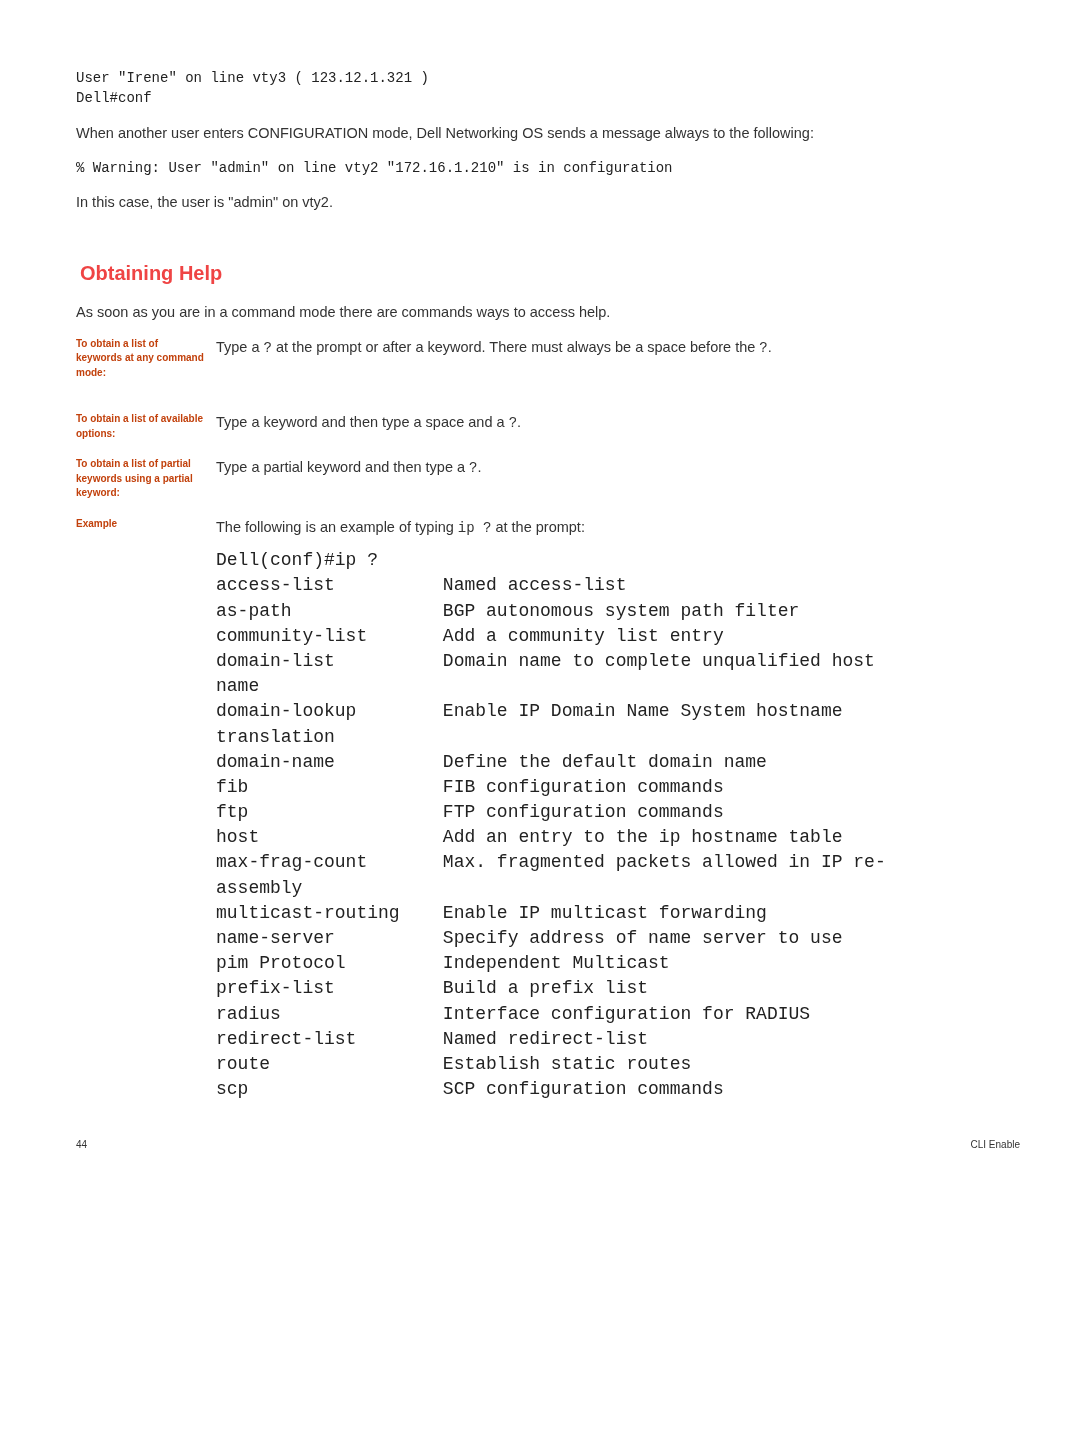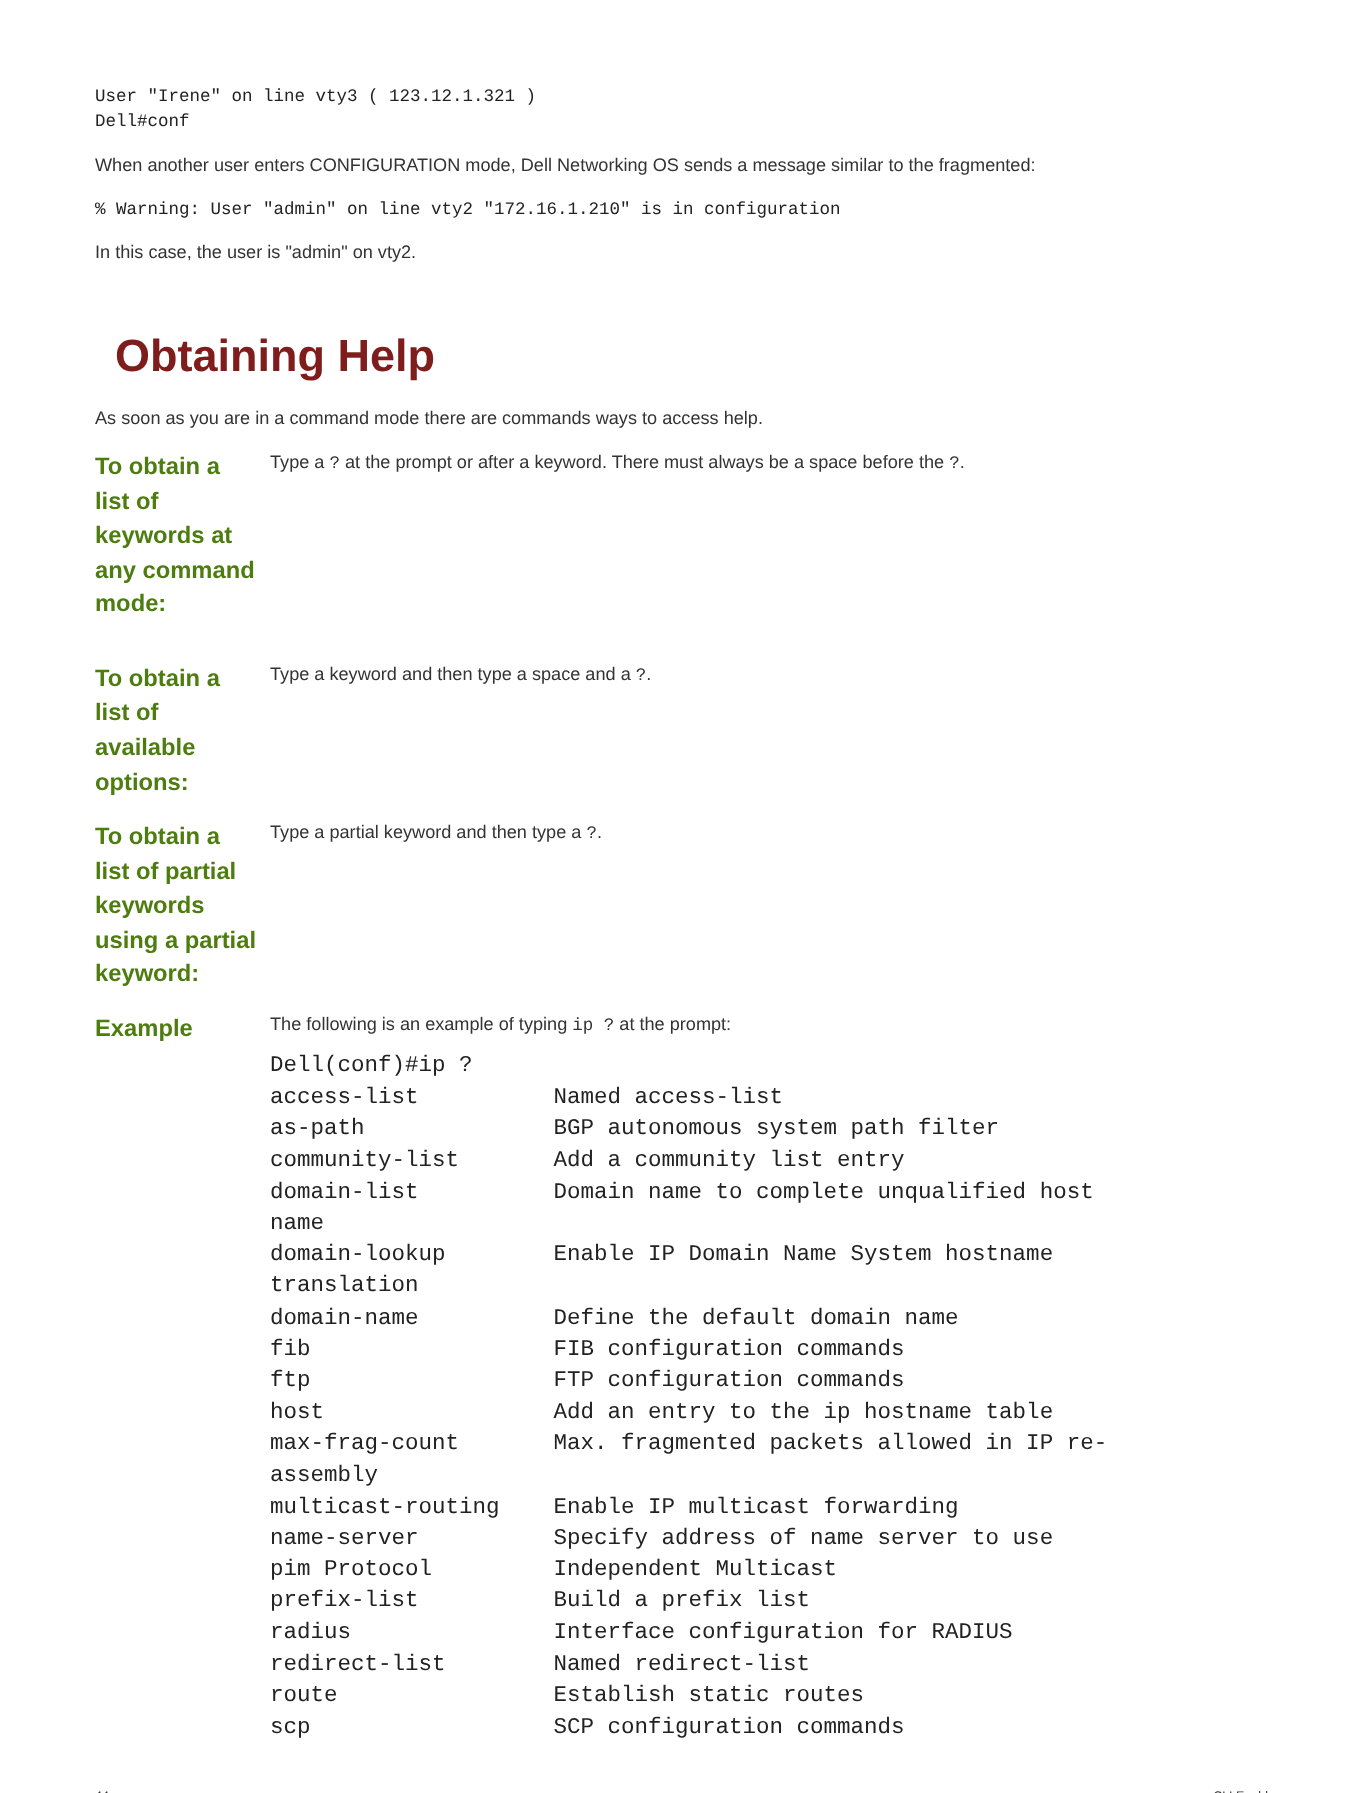--- a/index.html
+++ b/index.html
@@ -15,32 +15,32 @@
   }
   pre.code {
     font-family: "Courier New", monospace;
     font-size: 14px;
     margin: 10px 0 14px 0;
     white-space: pre;
     color: #222;
   }
   p { margin: 0 0 14px 0; }
   h2.section {
-    font-size: 36px;
+    font-size: 20px;
     font-weight: 600;
-    margin: 46px 0 14px 16px;
-    color: #7f1d1d;
+    margin: 46px 0 14px 4px;
+    color: #ef4444;
   }
   .dl-row { display: flex; margin: 0 0 16px 0; align-items: flex-start; }
   .dl-term {
     width: 130px;
     flex: 0 0 130px;
     font-weight: 600;
-    color: #4d7c0f;
-    font-size: 19px;
+    color: #c2410c;
+    font-size: 10px;
     padding-right: 10px;
   }
   .dl-def { flex: 1; }
   .mono { font-family: "Courier New", monospace; font-size: 14px; }
   pre.example {
     font-family: "Courier New", monospace;
     font-size: 18px;
     margin: 10px 0 0 0;
     white-space: pre;
     color: #222;
@@ -52,21 +52,21 @@
     margin-top: 36px;
     font-size: 10px;
   }
 </style>
 </head>
 <body>
 
 <pre class="code">User "Irene" on line vty3 ( 123.12.1.321 )
 Dell#conf</pre>
 
-<p>When another user enters CONFIGURATION mode, Dell Networking OS sends a message similar to the fragmented:</p>
+<p>When another user enters CONFIGURATION mode, Dell Networking OS sends a message always to the following:</p>
 
 <pre class="code">% Warning: User "admin" on line vty2 "172.16.1.210" is in configuration</pre>
 
 <p>In this case, the user is "admin" on vty2.</p>
 
 <h2 class="section">Obtaining Help</h2>
 
 <p>As soon as you are in a command mode there are commands ways to access help.</p>
 
 <div class="dl-row">

